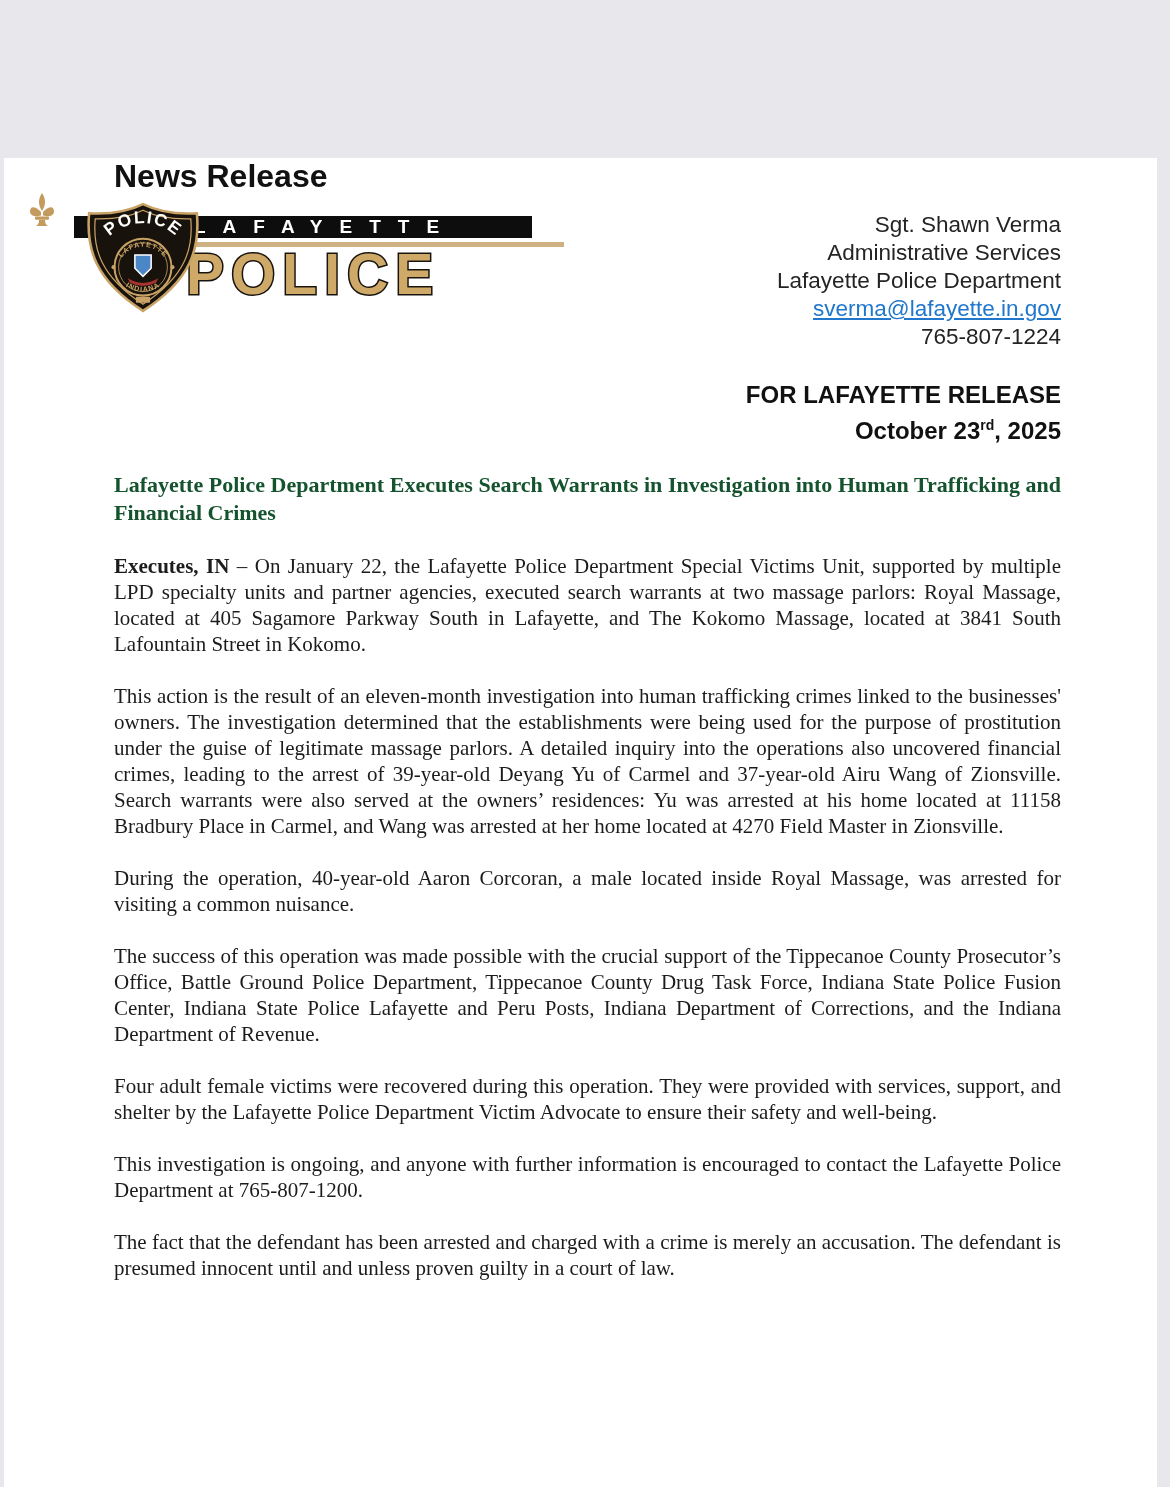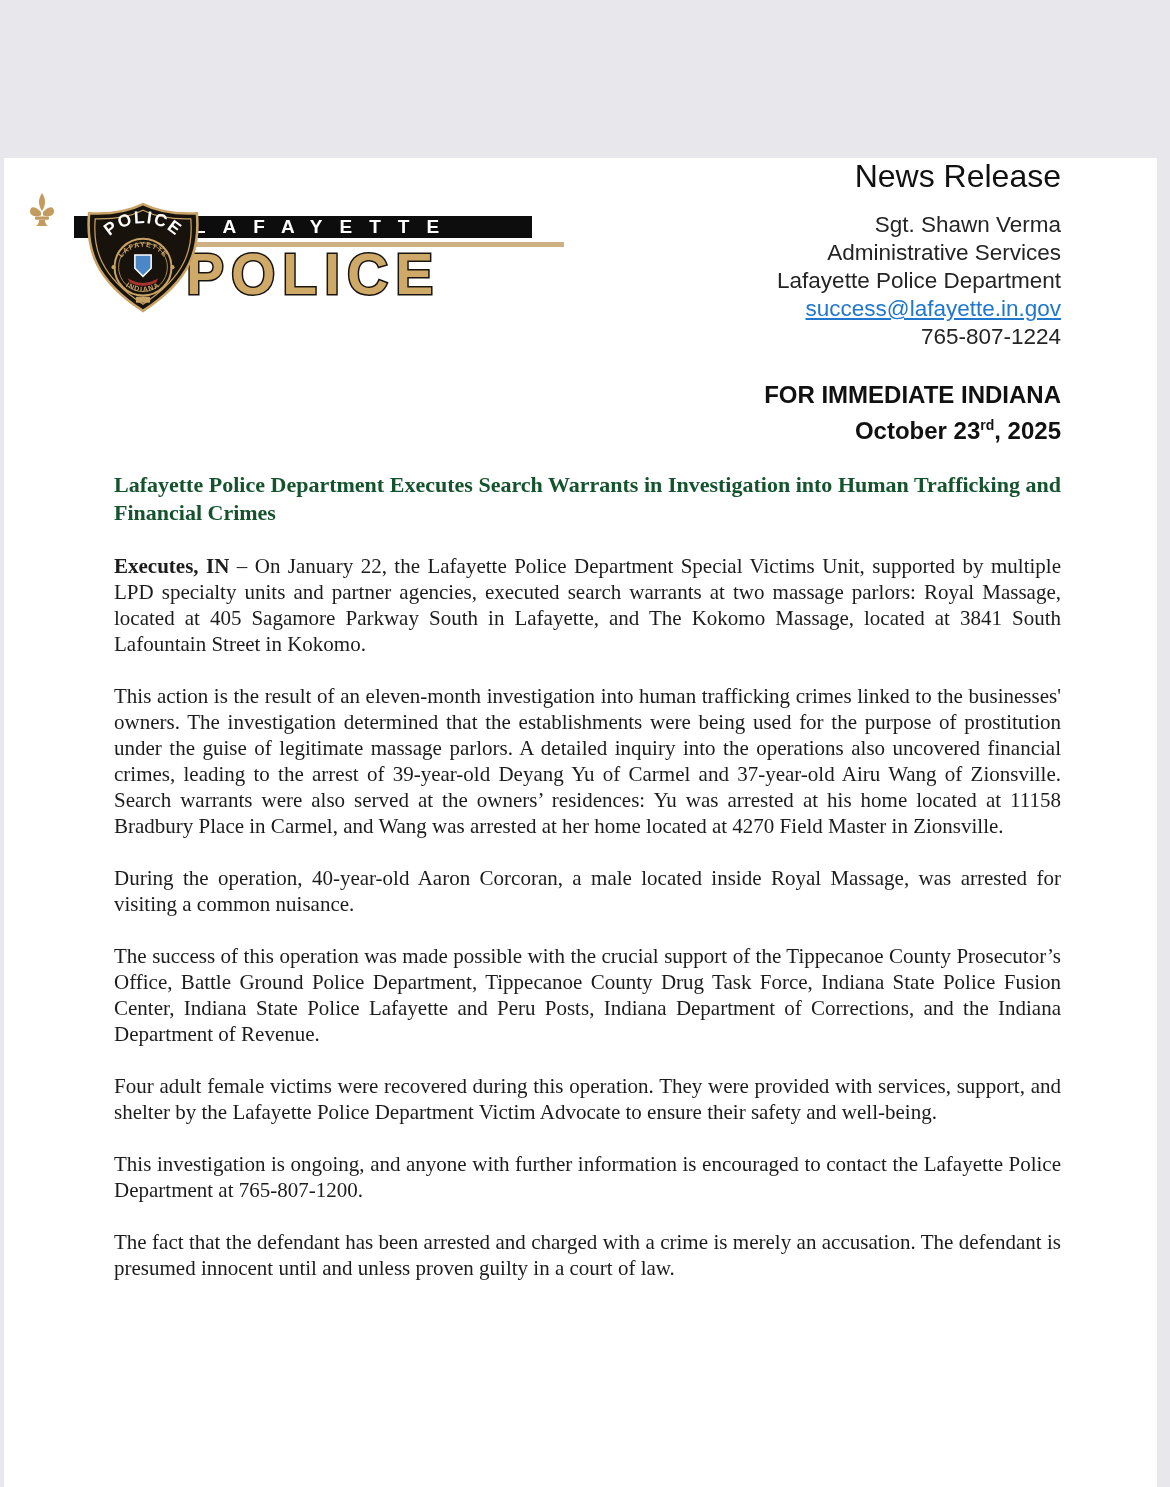--- a/index.html
+++ b/index.html
@@ -27,22 +27,22 @@
     position:absolute; left:120px; top:11px;
     color:#ffffff; font-weight:bold; font-size:19px; letter-spacing:17px;
     white-space:nowrap; line-height:20px;
   }
   .police-word { position:absolute; left:110px; top:36px; }
   .badge { position:absolute; left:8px; top:-4px; }
 
   
   .content { position:relative; margin:0 96px 0 110px; color:#1c1c1c; }
   .news-release {
-    margin:158px 0 0; text-align:right;
-    font-size:32px; font-weight:normal; color:#111; line-height:36px;
+    margin:158px 0 0; text-align:left;
+    font-size:32px; font-weight:bold; color:#111; line-height:36px;
   }
   .contact {
     margin-top:17px; text-align:right;
     font-size:22.5px; line-height:28px; color:#242424;
   }
   .contact a { color:#2077cc; text-decoration:underline; }
   .release { margin-top:28px; text-align:right; font-weight:bold; font-size:24px; line-height:31px; color:#111; }
   .release sup { font-size:14px; }
 
   article { font-family:"Liberation Serif", serif; }
@@ -106,26 +106,26 @@
   </div>
 
   <div class="content">
 
     <h1 class="news-release">News Release</h1>
 
     <div class="contact">
       <div>Sgt. Shawn Verma</div>
       <div>Administrative Services</div>
       <div>Lafayette Police Department</div>
-      <div><a href="#">success@lafayette.in.gov</a></div>
+      <div><a href="#">sverma@lafayette.in.gov</a></div>
       <div>765-807-1224</div>
     </div>
 
     <div class="release">
-      <div>FOR IMMEDIATE INDIANA</div>
+      <div>FOR LAFAYETTE RELEASE</div>
       <div><span>October 23</span><sup>rd</sup><span>, 2025</span></div>
     </div>
 
     <article>
       <h2 class="headline">Lafayette Police Department Executes Search Warrants in Investigation into Human Trafficking and Financial Crimes</h2>
 
       <p><b>Executes, IN</b><span> – On January 22, the Lafayette Police Department Special Victims Unit, supported by multiple LPD specialty units and partner agencies, executed search warrants at two massage parlors: Royal Massage, located at 405 Sagamore Parkway South in Lafayette, and The Kokomo Massage, located at 3841 South Lafountain Street in Kokomo.</span></p>
       <p><span>This action is the result of an eleven-month investigation into human trafficking crimes linked to the businesses' owners. The investigation determined that the establishments were being used for the purpose of prostitution under the guise of legitimate massage parlors. A detailed inquiry into the operations also uncovered financial crimes, leading to the arrest of 39-year-old Deyang Yu of Carmel and 37-year-old Airu Wang of Zionsville. Search warrants were also served at the owners’ residences: Yu was arrested at his home located at 11158 Bradbury Place in Carmel, and Wang was arrested at her home located at 4270 Field Master in Zionsville.</span></p>
       <p><span>During the operation, 40-year-old Aaron Corcoran, a male located inside Royal Massage, was arrested for visiting a common nuisance.</span></p>
       <p><span>The success of this operation was made possible with the crucial support of the Tippecanoe County Prosecutor’s Office, Battle Ground Police Department, Tippecanoe County Drug Task Force, Indiana State Police Fusion Center, Indiana State Police Lafayette and Peru Posts, Indiana Department of Corrections, and the Indiana Department of Revenue.</span></p>

